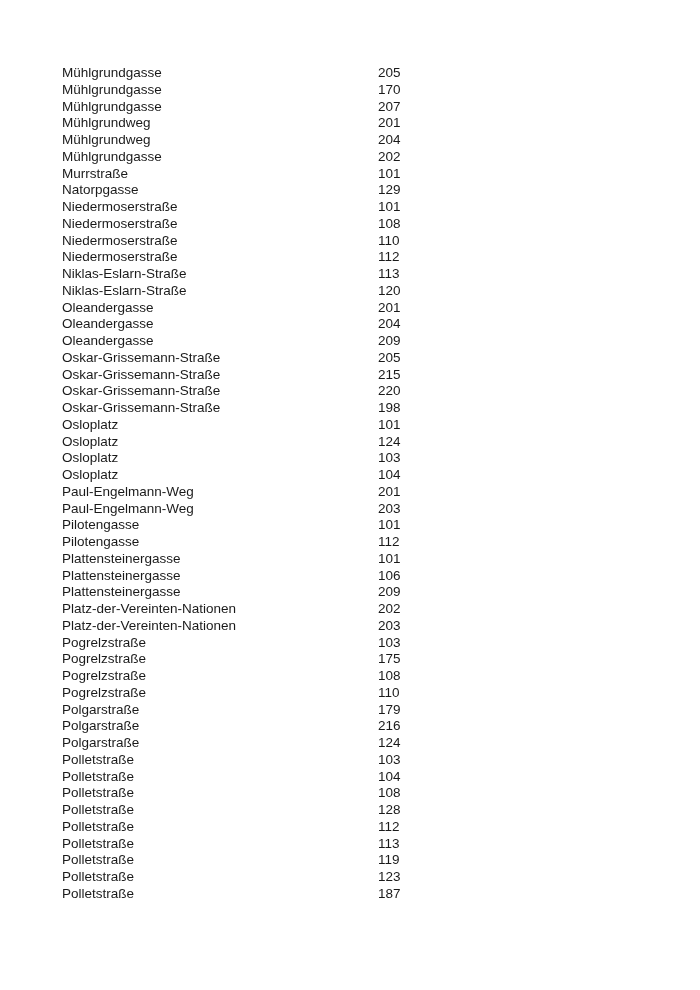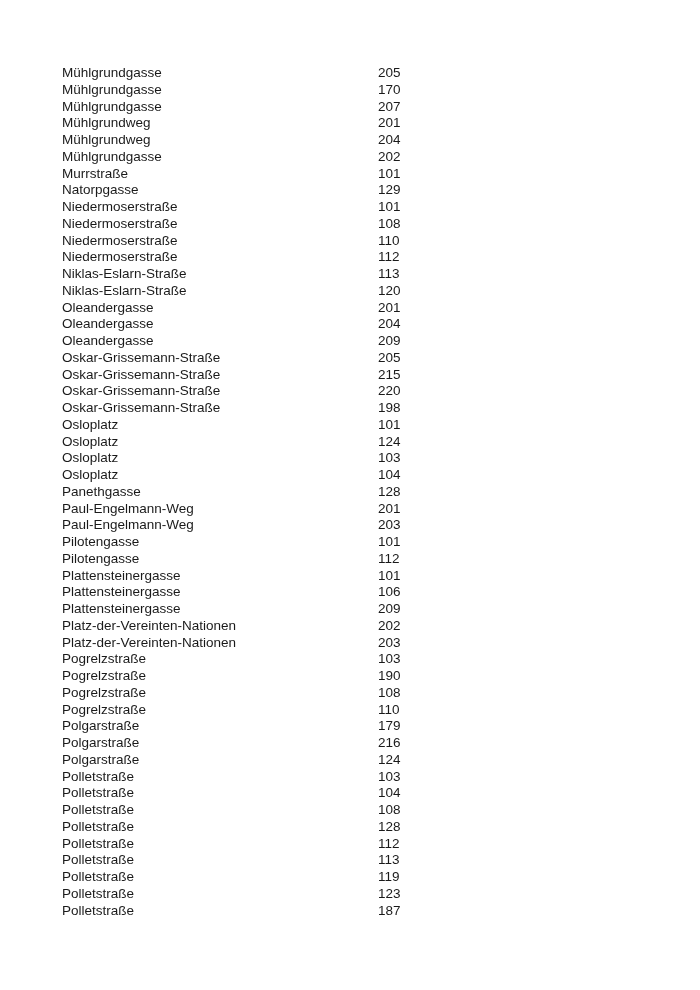--- a/index.html
+++ b/index.html
@@ -163,24 +163,20 @@
   <div class="row">
     <span class="street">Osloplatz</span>
     <span class="number">103</span>
   </div>
 
   <div class="row">
     <span class="street">Osloplatz</span>
     <span class="number">104</span>
   </div>
 
-  <div class="row">
-    <span class="street">Panethgasse</span>
-    <span class="number">128</span>
-  </div>
 
   <div class="row">
     <span class="street">Paul-Engelmann-Weg</span>
     <span class="number">201</span>
   </div>
 
   <div class="row">
     <span class="street">Paul-Engelmann-Weg</span>
     <span class="number">203</span>
   </div>
@@ -220,21 +216,21 @@
     <span class="number">203</span>
   </div>
 
   <div class="row">
     <span class="street">Pogrelzstraße</span>
     <span class="number">103</span>
   </div>
 
   <div class="row">
     <span class="street">Pogrelzstraße</span>
-    <span class="number">190</span>
+    <span class="number">175</span>
   </div>
 
   <div class="row">
     <span class="street">Pogrelzstraße</span>
     <span class="number">108</span>
   </div>
 
   <div class="row">
     <span class="street">Pogrelzstraße</span>
     <span class="number">110</span>

